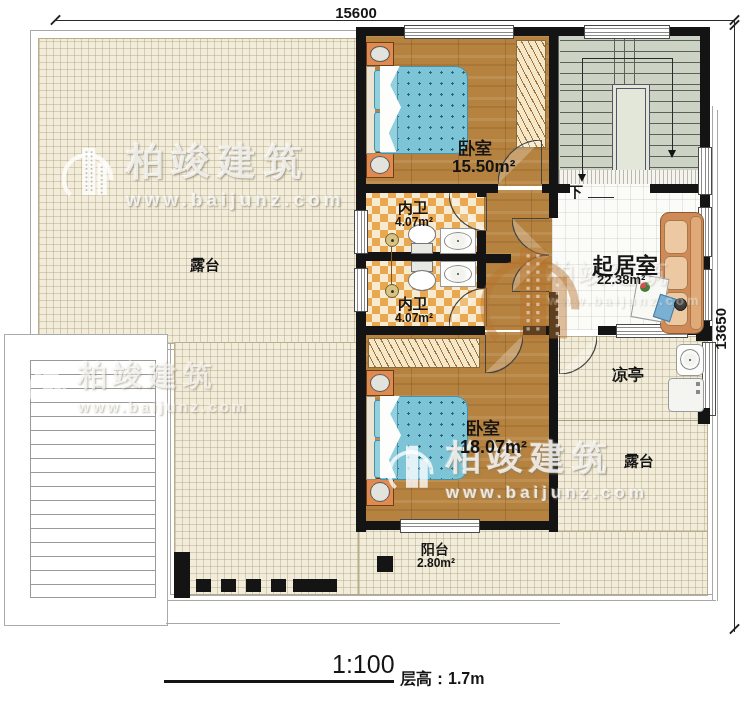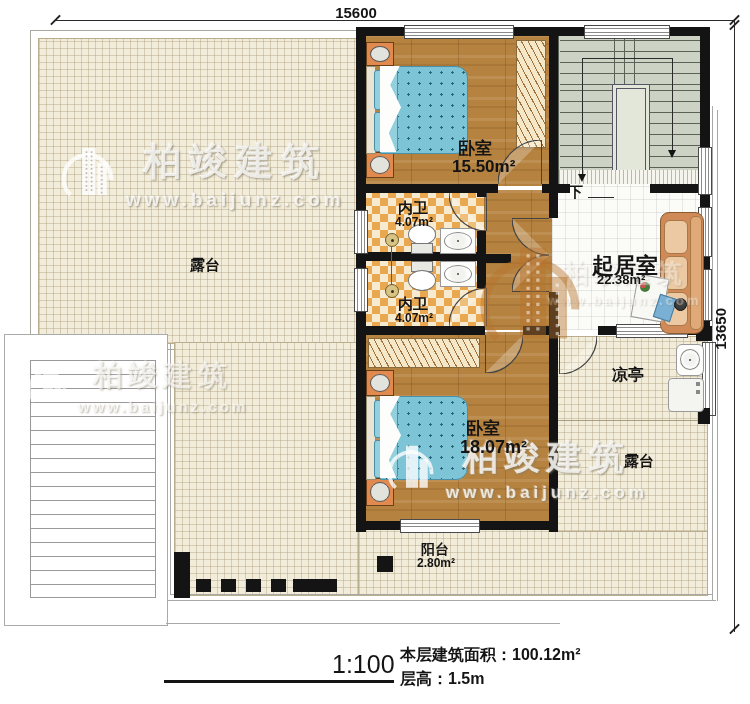--- a/index.html
+++ b/index.html
@@ -53,21 +53,21 @@
   .sofa-base{position:absolute;background:#cf8a58;border:1px solid #8a5a30;border-radius:9px;z-index:20;}
   .cushion{position:absolute;background:#ecc9a2;border:1px solid #a87848;border-radius:6px;z-index:21;}
   .arrow-down{position:absolute;width:0;height:0;border-left:4px solid transparent;border-right:4px solid transparent;border-top:8px solid #141414;z-index:25;}
   .dline{position:absolute;background:#2a2a2a;z-index:25;}
   .tick{position:absolute;width:13px;height:2px;background:#222;transform:rotate(-45deg);z-index:61;}
   .dim{position:absolute;font-weight:bold;color:#141414;font-size:15px;z-index:60;}
   
   .wm{position:absolute;display:flex;align-items:center;gap:10px;z-index:40;
       color:rgba(255,255,255,.78);pointer-events:none;
       text-shadow:1px 1px 2px rgba(135,125,100,.75),-1px -1px 1px rgba(255,255,255,.35);}
-  .wm-col{display:flex;flex-direction:column;align-items:center;}
+  .wm-col{display:flex;flex-direction:column;align-items:flex-start;}
   .wm-brand{font-weight:bold;}
   .wm-url{font-weight:bold;margin-top:2px;}
   .wm svg{flex:0 0 auto;}
 </style>
 </head>
 <body>
 
 <div class="page">
 
   <div class="dline" style="left:55px;top:20px;width:680px;height:1px"></div>
@@ -307,16 +307,15 @@
     <path d="M10 62 A28 28 0 1 1 58 44" fill="none" stroke="currentColor" stroke-width="5"></path>
     <rect x="24" y="6" width="16" height="56" fill="currentColor"></rect>
     <rect x="42" y="24" width="11" height="38" fill="currentColor"></rect>
     <line x1="29" y1="10" x2="29" y2="60" stroke="rgba(255,255,255,.5)" stroke-width="2" stroke-dasharray="2 3"></line>
     <line x1="35" y1="10" x2="35" y2="60" stroke="rgba(255,255,255,.5)" stroke-width="2" stroke-dasharray="2 3"></line>
     <line x1="47" y1="28" x2="47" y2="60" stroke="rgba(255,255,255,.5)" stroke-width="2" stroke-dasharray="2 3"></line>
   </svg>
 
   <div class="abs" style="left:164px;top:680px;width:230px;height:3px;background:#141414;z-index:50"></div>
   <div class="label" style="left:332px;top:652px;font-size:25px;font-weight:normal">1:100</div>
-  <div class="label" style="left:400px;top:647px;font-size:16px">本层建筑面积：100.12m²</div>
-  <div class="label" style="left:400px;top:671px;font-size:16px">层高：1.5m</div>
+  <div class="label" style="left:400px;top:671px;font-size:16px">层高：1.7m</div>
 
 </div>
 
 </body></html>

